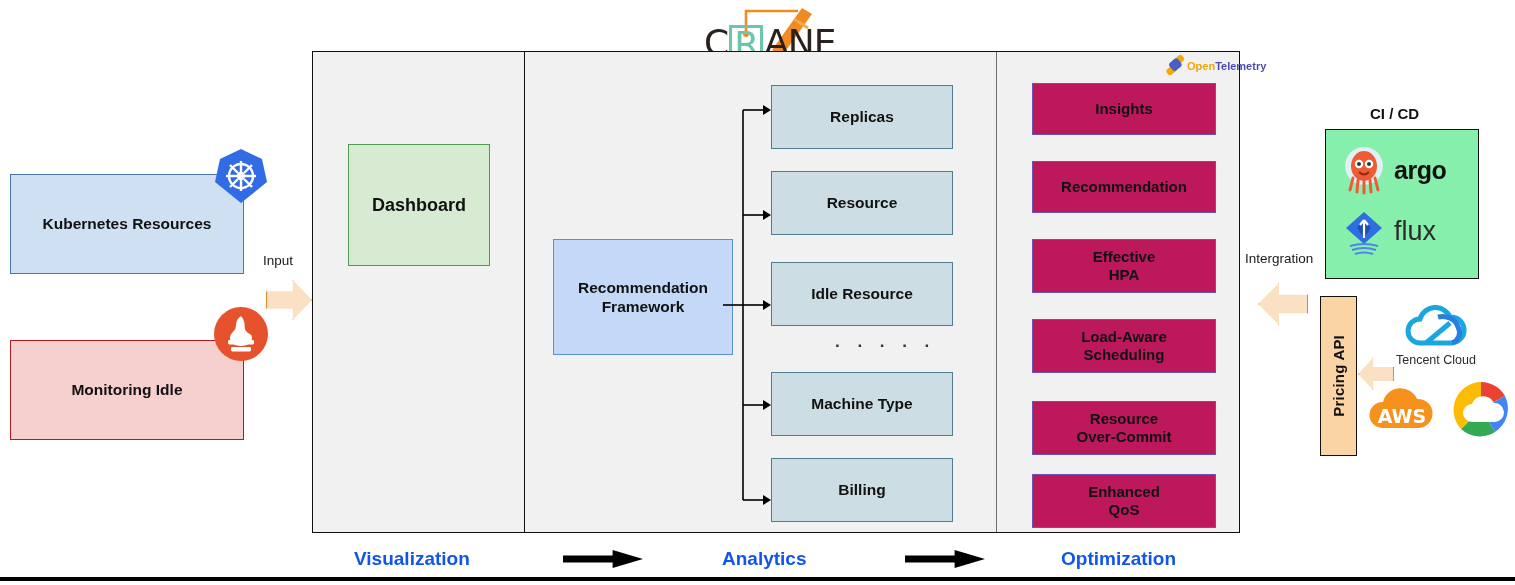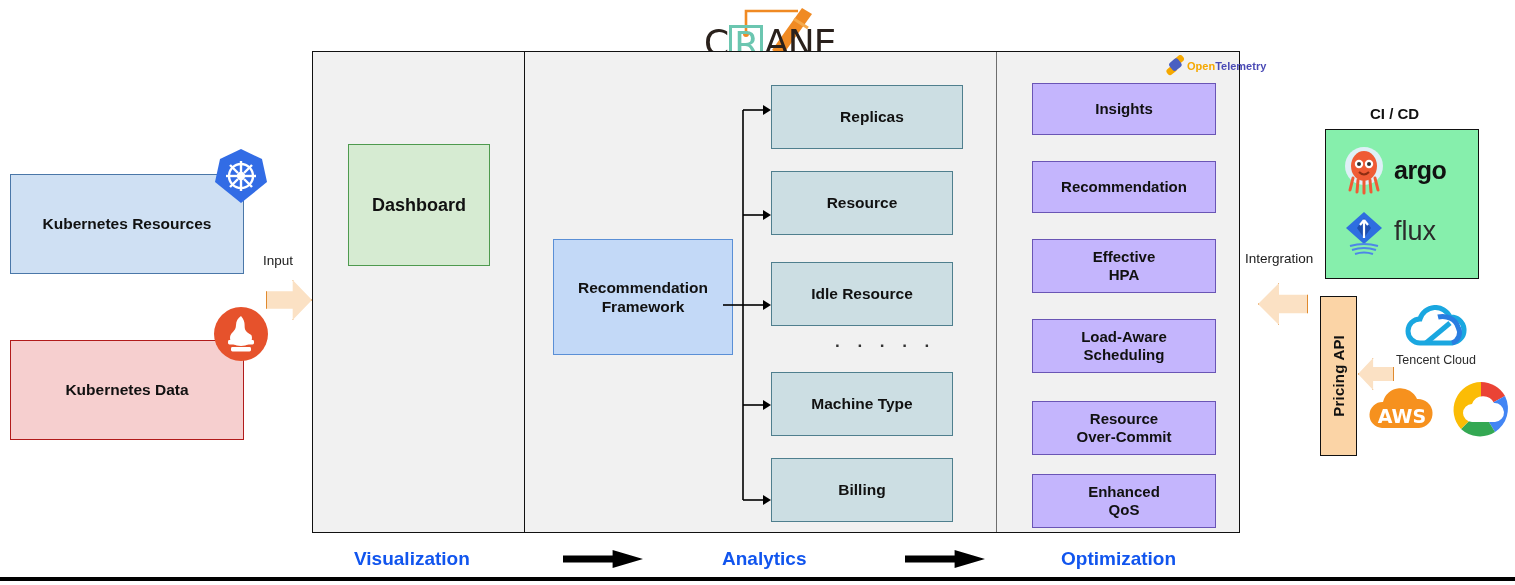--- a/index.html
+++ b/index.html
@@ -38,21 +38,21 @@
 
   .gbox{position:absolute;background:#d6ebd2;border:1.3px solid #4e9a4e;
         display:flex;align-items:center;justify-content:center;
         font-weight:bold;font-size:18px;color:#111;}
   .bluebox{position:absolute;background:#c3d9f7;border:1.4px solid #5a8fd6;
         display:flex;align-items:center;justify-content:center;text-align:center;
         font-weight:bold;font-size:15.5px;color:#111;line-height:1.25;}
   .tealbox{position:absolute;background:#ccdee3;border:1.3px solid #4f7f8e;
         display:flex;align-items:center;justify-content:center;text-align:center;
         font-weight:bold;font-size:15.5px;color:#111;}
-  .purpbox{position:absolute;background:#c4b5fd;border:1.3px solid #6a55b5;
+  .purpbox{position:absolute;background:#be185d;border:1.3px solid #6a55b5;
         display:flex;align-items:center;justify-content:center;text-align:center;
         font-weight:bold;font-size:15px;color:#111;line-height:1.2;}
 
   .dots{position:absolute;font-size:17px;letter-spacing:6px;color:#333;font-weight:bold;}
 
   
   #connectors{left:723px;top:60px;width:60px;height:470px;pointer-events:none;}
 
   
   .stage{position:absolute;font-weight:bold;font-size:19px;color:#1155ee;}
@@ -108,21 +108,21 @@
         <line x1="34" y1="30" x2="45" y2="30"></line>
       <line x1="19" y1="19" x2="27" y2="27"></line>
         <line x1="33" y1="33" x2="41" y2="41"></line>
       <line x1="41" y1="19" x2="33" y2="27"></line>
         <line x1="27" y1="33" x2="19" y2="41"></line>
     </g>
   </svg>
 </div>
 
 <div class="srcbox" id="mon-box">
-  <span>Kubernetes Data</span>
+  <span>Monitoring Idle</span>
 </div>
 <div class="abs" id="prom-logo">
   <svg width="56" height="56" viewBox="0 0 56 56">
     <circle cx="28" cy="28" r="27" fill="#e6522c"></circle>
     <path d="M28 10 c6 7 2 11 5 15 c3 4 6 2 6 7 c0 5-5 8-11 8 c-6 0-11-3-11-8 c0-6 6-6 6-13 c0-4 2-7 5-9z" fill="#fff"></path>
     <rect x="15" y="34" width="26" height="4.4" rx="1.4" fill="#fff"></rect>
     <rect x="18" y="41" width="20" height="4.4" rx="1.4" fill="#fff"></rect>
     <rect x="15" y="31" width="26" height="3" fill="#e6522c" opacity="0"></rect>
   </svg>
 </div>
@@ -138,21 +138,21 @@
     <span>Dashboard</span>
   </div>
 
   <div class="bluebox" style="left:240px;top:187px;width:178px;height:114px;">
     <div>
       <div>Recommendation</div>
       <div>Framework</div>
     </div>
   </div>
 
-  <div class="tealbox" style="left:458px;top:33px;width:180px;height:62px;padding-left:10px;">
+  <div class="tealbox" style="left:458px;top:33px;width:180px;height:62px;">
     <span>Replicas</span>
   </div>
   <div class="tealbox" style="left:458px;top:119px;width:180px;height:62px;">
     <span>Resource</span>
   </div>
   <div class="tealbox" style="left:458px;top:210px;width:180px;height:62px;">
     <span>Idle Resource</span>
   </div>
   <div class="dots" style="left:522px;top:284px;">· · · · ·</div>
   <div class="tealbox" style="left:458px;top:406px;width:180px;height:62px;">

